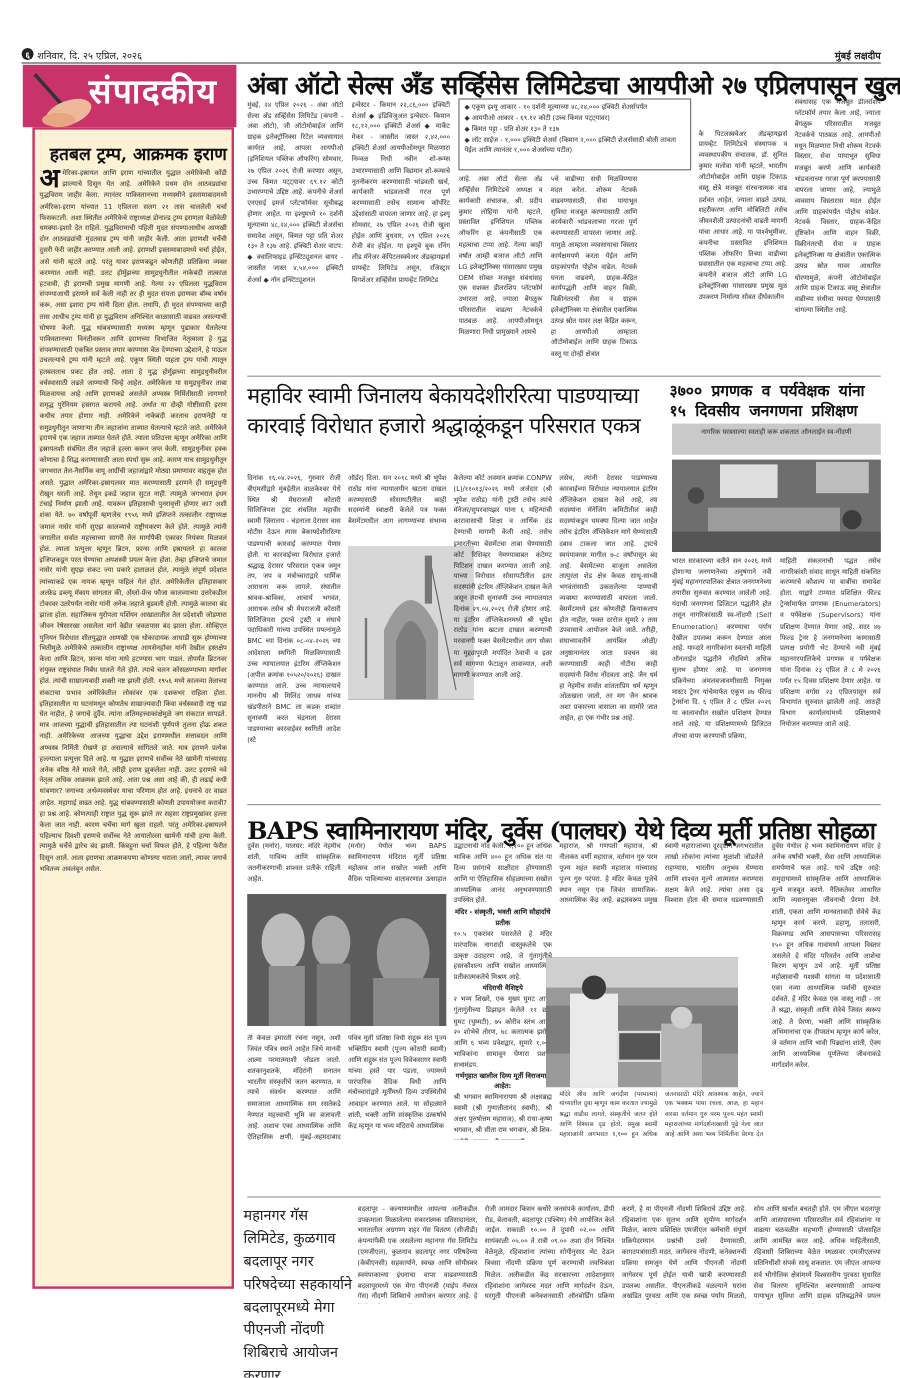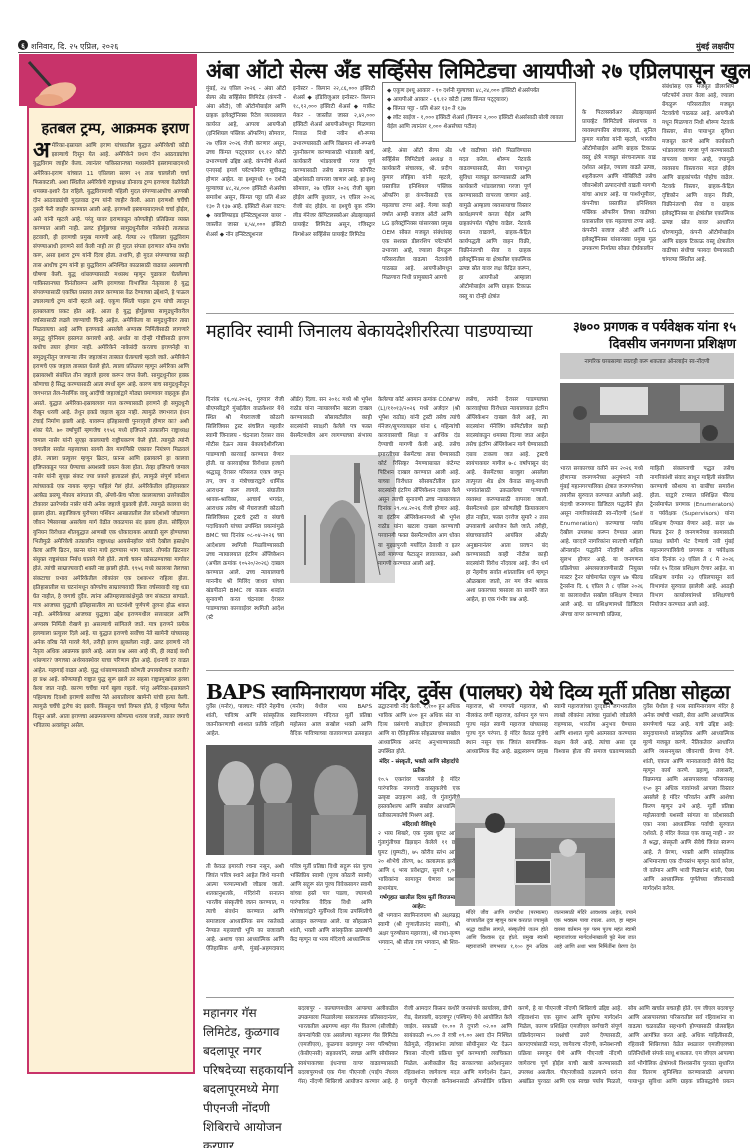--- a/index.html
+++ b/index.html
@@ -20,21 +20,21 @@
 .ed-body{font-size:5.6px;line-height:9.2px;color:#333;text-align:justify}
 .ed-body .drop{float:left;font-size:22px;line-height:18px;font-weight:bold;margin-right:2px;color:#111}
 
 .a1-head{left:206px;top:56px;width:528px;font-size:21px;font-weight:bold;color:#111;white-space:nowrap;font-family:"DejaVu Serif",serif;letter-spacing:-0.3px}
 .col{font-size:5.6px;line-height:9.1px;color:#333;text-align:justify;overflow:hidden}
 .factbox{left:382px;top:82px;width:194px;height:60px;border:1px solid #777;padding:3px 4px;font-size:5.6px;line-height:9px;color:#333}
 .factbox li{list-style:none}
 .hr{height:1px;background:#999}
 
 .a2-head{left:206px;top:318px;width:336px;font-size:18px;line-height:25px;color:#111;font-weight:normal;letter-spacing:-0.4px}
-.a3-head{left:558px;top:318px;width:178px;font-size:13px;line-height:17px;font-weight:bold;color:#111;text-align:right;font-family:Liberation Sans, sans-serif}
+.a3-head{left:558px;top:318px;width:178px;font-size:13px;line-height:17px;font-weight:bold;color:#111;text-align:left;font-family:Liberation Mono, monospace}
 .a3-sub{left:560px;top:353px;width:174px;height:26px;background:#c9c9c9;font-size:5.6px;line-height:9px;color:#333;text-align:center;padding-top:4px}
 .photo{background:#888;overflow:hidden}
 .photo svg{display:block;width:100%;height:100%}
 
 .a4-head{left:206px;top:678px;width:528px;font-size:20px;font-weight:bold;color:#111;white-space:nowrap;font-family:"DejaVu Serif",serif;letter-spacing:-0.6px}
 .sub{font-weight:bold;text-align:center;color:#222}
 
 .a5-head{left:203px;top:1004px;width:92px;font-size:12px;line-height:19px;color:#222}
 </style>
 </head>
@@ -48,20 +48,21 @@
   <span class="pub">मुंबई लक्षदीप</span>
 </div>
 <div class="abs rule"></div>
 
 <div class="abs ed-banner">
   <svg class="pen" viewBox="0 0 58 46">
     <line x1="6" y1="2" x2="40" y2="40" stroke="#333" stroke-width="3"></line>
     <ellipse cx="34" cy="34" rx="20" ry="10" fill="#f0b89a" transform="rotate(-20 34 34)"></ellipse>
     <ellipse cx="26" cy="40" rx="14" ry="6" fill="#e8a582"></ellipse>
   </svg>
+  <span class="title">संपादकीय</span>
 </div>
 <div class="abs ed-box">
   <div class="ed-head">हतबल ट्रम्प, आक्रमक इराण</div>
   <div class="ed-body">
     <span class="drop">अ</span><span>मेरिका-इस्रायल आणि इराण यांच्यातील युद्धात अमेरिकेची कोंडी झाल्याचे दिसून येत आहे. अमेरिकेने प्रथम दोन आठवड्यांचा युद्धविराम जाहीर केला. त्यानंतर पाकिस्तानच्या मध्यस्थीने इस्लामाबादमध्ये अमेरिका-इराण यांच्यात 11 एप्रिलला सलग २१ तास चाललेली चर्चा फिसकटली. अशा स्थितीत अमेरिकेचे राष्ट्राध्यक्ष डोनाल्ड ट्रम्प इराणला वेळोवेळी धमक्या-इशारे देत राहिले. युद्धविरामाची पहिली मुदत संपण्याआधीच आणखी दोन आठवड्यांची मुदतवाढ ट्रम्प यांनी जाहीर केली. आता इराणशी चर्चेची दुसरी फेरी जाहीर करण्यात आली आहे. इराणशी इस्लामाबादमध्ये चर्चा होईल, असे यांनी म्हटले आहे. परंतु यावर इराणकडून कोणतीही प्रतिक्रिया व्यक्त करण्यात आली नाही. उलट होर्मुझच्या सामुद्रधुनीतील नाकेबंदी तात्काळ हटवावी, ही इराणची प्रमुख मागणी आहे. गेल्या २२ एप्रिलला युद्धविराम संपण्याआधी इराणने सर्व केली नाही तर ही मुदत संपता इराणवर बॉम्ब वर्षाव करू, असा इशारा ट्रम्प यांनी दिला होता. तथापि, ही मुदत संपण्याच्या काही तास आधीच ट्रम्प यांनी हा युद्धविराम अनिश्चित काळासाठी वाढवत असल्याची घोषणा केली. युद्ध थांबवण्यासाठी मध्यस्थ म्हणून पुढाकार घेतलेल्या पाकिस्तानच्या विनंतीवरून आणि इराणच्या विभाजित नेतृत्वाला हे युद्ध संपवण्यासाठी एकत्रित प्रस्ताव तयार करण्यास वेळ देण्याच्या उद्देशाने, हे पाऊल उचलल्याचे ट्रम्प यांनी म्हटले आहे. एकूण स्थिती पाहता ट्रम्प यांची त्यातून हतबलताच प्रकट होत आहे. आता हे युद्ध होर्मुझच्या सामुद्रधुनीवरील वर्चस्वासाठी लढले जाण्याची चिन्हे आहेत. अमेरिकेला या समुद्रधुनीवर ताबा मिळवायचा आहे आणि इराणकडे असलेले अण्वस्त्र निर्मितीसाठी लागणारे समृद्ध युरेनियम हस्तगत करायचे आहे. अर्थात या दोन्ही गोष्टींसाठी इराण कधीच तयार होणार नाही. अमेरिकेने नाकेबंदी करताच इराणनेही या समुद्रधुनीतून जाणाऱ्या तीन जहाजांना ताब्यात घेतल्याचे म्हटले जाते. अमेरिकेने इराणचे एक जहाज ताब्यात घेतले होते. त्याला प्रतिउत्तर म्हणून अमेरिका आणि इस्रायलशी संबंधित तीन जहाजे हल्ला करून जप्त केली. सामुद्रधुनीवर हक्क कोणाचा हे सिद्ध करण्यासाठी आता स्पर्धा सुरू आहे. कारण याच सामुद्रधुनीतून जगभरात तेल-नैसर्गिक वायू आदींची जहाजांद्वारे मोठ्या प्रमाणावर वाहतूक होत असते. युद्धात अमेरिका-इस्रायलवर मात करण्यासाठी इराणने ही समुद्रधुनी रोखून धरली आहे. तेथून इकडे जहाज सुटत नाही. त्यामुळे जगभरात इंधन टंचाई निर्माण झाली आहे. यावरून इतिहासाची पुनरावृत्ती होणार का? अशी शंका येते. ७० वर्षांपूर्वी म्हणजेच १९५६ मध्ये इजिप्तने तत्कालीन राष्ट्राध्यक्ष जमाल नासेर यांनी सुएझ कालव्याचे राष्ट्रीयकरण केले होते. त्यामुळे त्यांनी जगातील सर्वात महत्त्वाच्या सागरी तेल मार्गापैकी एकावर नियंत्रण मिळवलं होतं. त्याला प्रत्युत्तर म्हणून ब्रिटन, फ्रान्स आणि इस्रायलने हा कालवा इजिप्तकडून परत घेण्याचा अयशस्वी प्रयत्न केला होता. तेव्हा इजिप्तचे जमाल नासेर यांनी सुएझ संकट ज्या प्रकारे हाताळलं होतं, त्यामुळे संपूर्ण प्रदेशात त्यांच्याकडे एक नायक म्हणून पाहिलं गेलं होतं. अमेरिकेतील इतिहासकार अल्फ्रेड डब्ल्यू मॅकाय सांगतात की, अँग्लो-फ्रेंच फौजा कालव्याच्या उत्तरेकडील टोकावर उतरेपर्यंत नासेर यांनी अनेक जहाजे बुडवली होती. त्यामुळे कालवा बंद झाला होता. सहाजिकच युरोपला पर्शियन आखातातील तेल प्रदेशाशी जोडणारा जीवन रेषेसारखा असलेला मार्ग वेढीत जवळपास बंद झाला होता. सोव्हिएत युनियन विरोधात शीतयुद्धात आणखी एक धोकादायक आघाडी सुरू होण्याच्या भितीमुळे अमेरिकेचे तत्कालीन राष्ट्राध्यक्ष आयसेनहॉवर यांनी देखील हस्तक्षेप केला आणि ब्रिटन, फ्रान्स यांना माघे हटण्यास भाग पाडलं. तोपर्यंत ब्रिटनवर संयुक्त राष्ट्रसंघात निर्बंध घातले गेले होते. त्याचे चलन कोसळण्याच्या मार्गावर होतं. त्यांची साम्राज्यवादी शक्ती नष्ट झाली होती. १९५६ मध्ये कालव्या तेलाच्या संकटाचा प्रभाव अमेरिकेतील लोकांवर एक दशकभर राहिला होता. इतिहासातील या घटनांमधून कोणतेच साम्राज्यवादी किंवा वर्चस्ववादी राष्ट्र धडा घेत नाहीत, हे जगाचे दुर्दैव. त्यांना अतिमहत्त्वाकांक्षेमुळे जग संकटात सापडते. मात्र आजच्या युद्धाची इतिहासातील त्या घटनांशी पूर्णपणे तुलना होऊ शकत नाही. अमेरिकेच्या आजच्या युद्धाचा उद्देश इराणमधील सत्ताबदल आणि अण्वस्त्र निर्मिती रोखणे हा असल्याचे सांगितले जाते. मात्र इराणने प्रत्येक हल्ल्याला प्रत्युत्तर दिले आहे. या युद्धात इराणचे सर्वोच्च नेते खामेनी यांच्यासह अनेक वरिष्ठ नेते मारले गेले, तरीही इराण झुकलेला नाही. उलट इराणचे नवे नेतृत्व अधिक आक्रमक झाले आहे. आता प्रश्न असा आहे की, ही लढाई कधी थांबणार? जगाच्या अर्थव्यवस्थेवर याचा परिणाम होत आहे. इंधनाचे दर वाढत आहेत. महागाई वाढत आहे. युद्ध थांबवण्यासाठी कोणती उपाययोजना करावी? हा प्रश्न आहे. कोणत्याही राष्ट्रात युद्ध सुरू झाले तर सहसा राष्ट्रप्रमुखांवर हल्ला केला जात नाही. कारण चर्चेचा मार्ग खुला राहतो. परंतु अमेरिका-इस्रायलने पहिल्याच दिवशी इराणचे सर्वोच्च नेते आयातोल्ला खामेनी यांची हत्या केली. त्यामुळे चर्चेचे द्वारेच बंद झाली. किंबहुना चर्चा विफल होते, हे पहिल्या फेरीत दिसून आले. आता इराणचा आक्रमकपणा कोणत्या थराला जातो, त्यावर जगाचे भवितव्य अवलंबून असेल.</span>
   </div>
 </div>
 
 <div class="abs a1-head">अंबा ऑटो सेल्स अँड सर्व्हिसेस लिमिटेडचा आयपीओ २७ एप्रिलपासून खुला</div>
 <div class="abs col" style="left:206px;top:84px;width:80px;height:226px">मुंबई, २४ एप्रिल २०२६ - अंबा ऑटो सेल्स अँड सर्व्हिसेस लिमिटेड (कंपनी - अंबा ऑटो), जी ऑटोमोबाईल आणि ग्राहक इलेक्ट्रॉनिक्स रिटेल व्यवसायात कार्यरत आहे, आपला आयपीओ (इनिशियल पब्लिक ऑफरिंग) सोमवार, २७ एप्रिल २०२६ रोजी करणार असून, उच्च किंमत पट्ट्यावर ६९.१२ कोटी उभारण्याचे उद्दिष्ट आहे. कंपनीचे शेअर्स एनएसई इमर्ज प्लॅटफॉर्मवर सूचीबद्ध होणार आहेत. या इश्यूमध्ये १० दर्शनी मूल्याच्या ४८,२४,००० इक्विटी शेअर्सचा समावेश असून, किंमत पट्टा प्रति शेअर १३० ते १३७ आहे. इक्विटी शेअर वाटप: ◆ क्वालिफाइड इन्स्टिट्यूशनल बायर - जास्तीत जास्त ४,५४,००० इक्विटी शेअर्स ◆ नॉन इन्स्टिट्यूशनल</div>
@@ -75,20 +76,21 @@
 <div class="abs col" style="left:382px;top:146px;width:70px;height:164px">आहे. अंबा ऑटो सेल्स अँड सर्व्हिसेस लिमिटेडचे अध्यक्ष व कार्यकारी संचालक, श्री. प्रदीप कुमार लोहिया यांनी म्हटले, प्रस्तावित इनिशियल पब्लिक ऑफरिंग हा कंपनीसाठी एक महत्वाचा टप्पा आहे. गेल्या काही वर्षांत आम्ही बजाज ऑटो आणि LG इलेक्ट्रॉनिक्स यांसारख्या प्रमुख OEM सोबत मजबूत संबंधांसह एक सशक्त डीलरशिप प्लॅटफॉर्म उभारला आहे, ज्याला बेंगळुरू परिसरातील वाढत्या नेटवर्कचे पाठबळ आहे. आयपीओमधून मिळणारा निधी प्रामुख्याने आमचे</div>
 <div class="abs col" style="left:459px;top:146px;width:72px;height:164px">५चे वाढीच्या संधी मिळविण्यास मदत करेल. शोरूम नेटवर्क वाढवण्यासाठी, सेवा पायाभूत सुविधा मजबूत करण्यासाठी आणि कार्यकारी भांडवलाच्या गरजा पूर्ण करण्यासाठी वापरला जाणार आहे. यामुळे आम्हाला व्यवसायाचा विस्तार कार्यक्षमपणे करता येईल आणि ग्राहकांपर्यंत पोहोच वाढेल. नेटवर्क घनता वाढवणे, ग्राहक-केंद्रित कार्यपद्धती आणि वाहन विक्री, विक्रीनंतरची सेवा व ग्राहक इलेक्ट्रॉनिक्स या क्षेत्रातील एकात्मिक उत्पन्न स्रोत यावर लक्ष केंद्रित करून, हा आयपीओ आम्हाला ऑटोमोबाईल आणि ग्राहक टिकाऊ वस्तू या दोन्ही क्षेत्रांत</div>
 <div class="abs col" style="left:583px;top:82px;width:0px;height:0"></div>
 
 <div class="abs col" style="left:582px;top:108px;width:74px;height:202px">के पिटलस्क्वेअर ॲडव्हायझर्स प्रायव्हेट लिमिटेडचे संस्थापक व व्यवस्थापकीय संचालक, डॉ. सुनिल कुमार मलोवा यांनी म्हटले, भारतीय ऑटोमोबाईल आणि ग्राहक टिकाऊ वस्तू क्षेत्रे मजबूत संरचनात्मक वाढ दर्शवत आहेत, ज्याला वाढते उत्पन्न, शहरीकरण आणि मोबिलिटी तसेच जीवनशैली उत्पादनांची वाढती मागणी यांचा आधार आहे. या पार्श्वभूमीवर, कंपनीचा प्रस्तावित इनिशियल पब्लिक ऑफरिंग तिच्या वाढीच्या प्रवासातील एक महत्वाचा टप्पा आहे. कंपनीने बजाज ऑटो आणि LG इलेक्ट्रॉनिक्स यांसारख्या प्रमुख मूळ उपकरण निर्मात्या सोबत दीर्घकालीन</div>
 <div class="abs col" style="left:662px;top:82px;width:72px;height:228px">संबंधांसह एक मजबूत डीलरशिप प्लॅटफॉर्म तयार केला आहे, ज्याला बेंगळुरू परिसरातील मजबूत नेटवर्कचे पाठबळ आहे. आयपीओ मधून मिळणारा निधी शोरूम नेटवर्क विस्तार, सेवा पायाभूत सुविधा मजबूत करणे आणि कार्यकारी भांडवलाच्या गरजा पूर्ण करण्यासाठी वापरला जाणार आहे, ज्यामुळे व्यवसाय विस्तारास मदत होईल आणि ग्राहकांपर्यंत पोहोच वाढेल. नेटवर्क विस्तार, ग्राहक-केंद्रित दृष्टिकोन आणि वाहन विक्री, विक्रीनंतरची सेवा व ग्राहक इलेक्ट्रॉनिक्स या क्षेत्रांतील एकात्मिक उत्पन्न स्रोत यावर आधारित धोरणामुळे, कंपनी ऑटोमोबाईल आणि ग्राहक टिकाऊ वस्तू क्षेत्रातील वाढीच्या संधीचा फायदा घेण्यासाठी चांगल्या स्थितीत आहे.</div>
 <div class="abs hr" style="left:206px;top:313px;width:528px"></div>
 
 <div class="abs a2-head">
   <div>महाविर स्वामी जिनालय बेकायदेशीररित्या पाडण्याच्या</div>
+  <div>कारवाई विरोधात हजारो श्रद्धाळूंकडून परिसरात एकत्र</div>
 </div>
 <div class="abs col" style="left:206px;top:395px;width:78px;height:270px">दिनांक १६.०४.२०२६, गुरुवार रोजी बीएमसीद्वारे मुंबईतील वाळकेश्वर येथे स्थित श्री मेघराजजी कोठारी सिलिजियस ट्रस्ट संचलित महावीर स्वामी जिनालय - चंद्रनाला देरासर वास मोटीस देऊन त्यास बेकायदेशीररित्या पाडण्याची कारवाई करण्यात येणार होती. या कारवाईच्या विरोधात हजारो श्रद्धाळू देरासर परिसरात एकत्र जमून तप, जप व मंत्रोच्चाराद्वारे धार्मिक आराधना करू लागले. संघातील श्रावक-श्राविका, आचार्य भगवंत, आराधक तसेच श्री मेघराजजी कोठारी सिलिजियस ट्रस्टचे ट्रस्टी व संघाचे पदाधिकारी यांच्या उपस्थित प्रयत्नांमुळे BMC च्या दिनांक ०८-०४-२०२६ च्या आदेशाला स्थगिती मिळविण्यासाठी उच्च न्यायालयात इंटरिम ॲप्लिकेशन (अपील क्रमांक १०५२०/२०२६) दाखल करण्यात आले. उच्च न्यायालयाचे माननीय श्री मिलिंद जाधव यांच्या खंडपीठाने BMC ला कडक शब्दांत सुनावणी करत चंद्रनाला देरासर पाडण्याच्या कारवाईवर स्थगिती आदेश (स्टे</div>
 <div class="abs col" style="left:290px;top:395px;width:82px;height:45px"><span>ऑर्डर) दिला. सन २०१८ मध्ये श्री भूपेश राठोड यांना न्यायालयीन खटला दाखल करण्यासाठी सोसायटीतील काही सदस्यांनी स्वाक्षरी केलेले पत्र फक्त बेसमेंटमधील आग लागण्याच्या संभाव्य धोक्यापुरते मर्यादित होते. मात्र न्यायालयासमोर सादर करण्यात आलेल्या अर्जात धर्म अनेक इतर तक्रारींचाही समावेश करण्यात आला आहे. ट्रस्टविरुद्ध रिट पिटिशन क्रमांक १०२२/२०१८ अंतर्गत दाखल</span></div>
 <div class="abs photo" style="left:290px;top:455px;width:105px;height:128px">
   <svg viewBox="0 0 105 128" preserveAspectRatio="none">
     <rect width="105" height="128" fill="#d7d7d7"></rect>
     <path d="M30 128 L30 70 Q52 20 75 70 L75 128 Z" fill="#9a9a9a"></path>
     <path d="M40 128 L40 80 Q52 45 65 80 L65 128 Z" fill="#7d7d7d"></path>
     <line x1="68" y1="10" x2="90" y2="120" stroke="#666" stroke-width="1"></line>
     <rect x="64" y="8" width="6" height="40" fill="#777"></rect>

